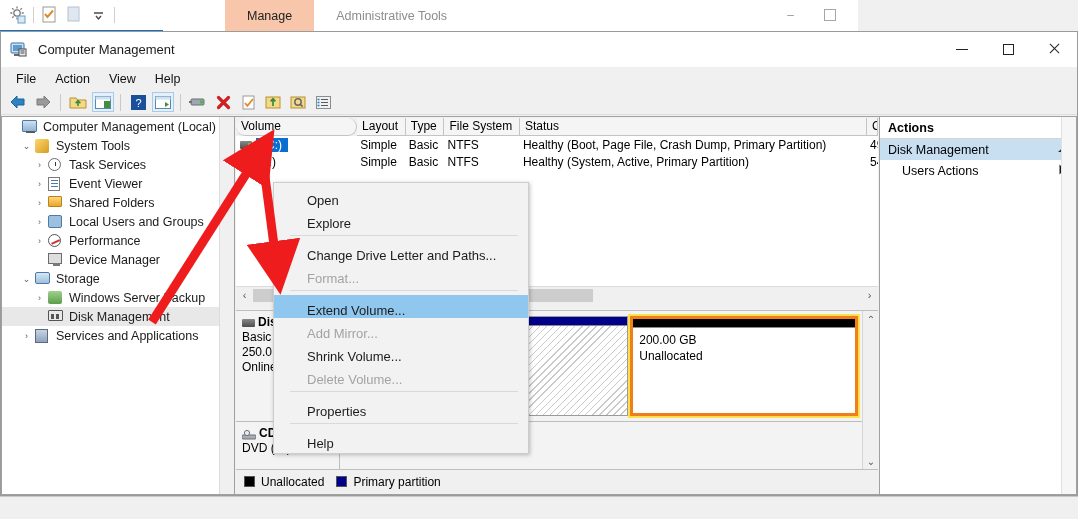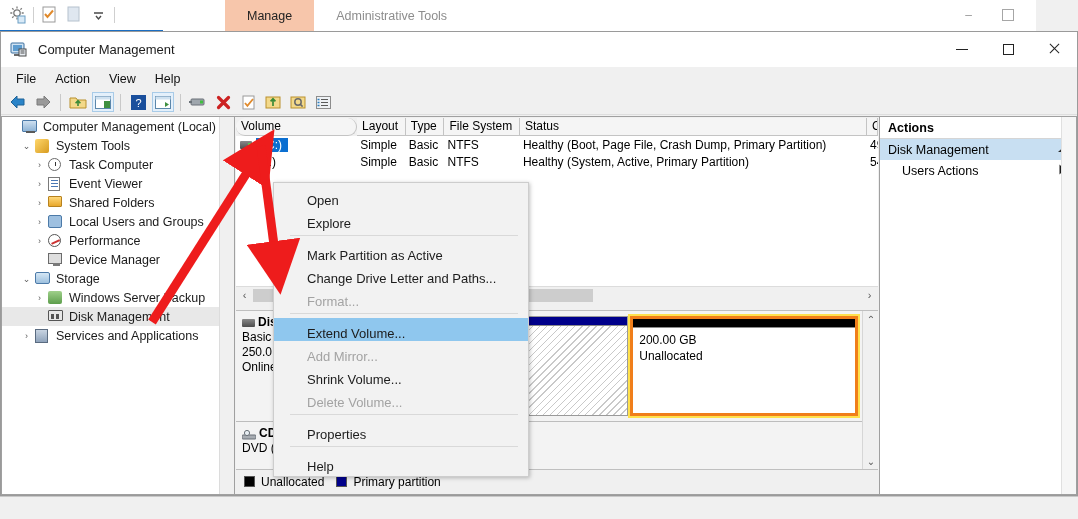--- a/index.html
+++ b/index.html
@@ -6,21 +6,21 @@
   html,body { width:1078px; height:519px; overflow:hidden; }
   body {
     font-family: "Liberation Sans", sans-serif;
     font-size: 12px;
     color:#000;
     background:#f0f0f0;
     position:relative;
   }
 
   
-  #bg-strip { position:absolute; left:0; top:0; width:1036px; height:32px; background:#ffffff; }
+  #bg-strip { position:absolute; left:0; top:0; width:858px; height:32px; background:#ffffff; }
   #qat { position:absolute; left:8px; top:3px; display:flex; align-items:center; gap:5px; height:24px; }
   .qat-ico { width:20px; height:20px; position:relative; }
   .sep-v { width:1px; height:16px; background:#cfcfcf; }
   #ribbon-tabs { position:absolute; left:225px; top:0; height:31px; display:flex; align-items:stretch; }
   .rtab { display:flex; align-items:center; padding:0 22px; font-size:12.5px; }
   .rtab.manage { background:#f7c6ab; color:#222; }
   .rtab.admin { color:#8d8d8d; }
   #bg-underline { position:absolute; left:0; top:30px; width:163px; height:3px; background:#1b6ec2; }
   #bg-minmax { position:absolute; right:8px; top:0; width:120px; height:30px; display:flex; align-items:center; justify-content:flex-end; gap:30px; padding-right:14px;}
   .bgwin { color:#9a9a9a; }
@@ -326,21 +326,21 @@
             <span class="tico">
               <span class="ic-tools" style="position: absolute; left: 1px; top: 1px;"></span>
             </span>
             <span>System Tools</span>
           </div>
           <div class="trow" style="padding-left: 30px;">
             <span class="tchev">›</span>
             <span class="tico">
               <span class="ic-clock" style="position: absolute; left: 1px; top: 1px;"></span>
             </span>
-            <span>Task Computer</span>
+            <span>Task Services</span>
           </div>
           <div class="trow" style="padding-left: 30px;">
             <span class="tchev">›</span>
             <span class="tico">
               <span class="ic-event" style="position: absolute; left: 1px; top: 1px;"></span>
             </span>
             <span>Event Viewer</span>
           </div>
           <div class="trow" style="padding-left: 30px;">
             <span class="tchev">›</span>
@@ -528,23 +528,20 @@
 
   <div id="ctxmenu">
       <div class="cm-item">
         <span>Open</span>
       </div>
       <div class="cm-item">
         <span>Explore</span>
       </div>
       <div class="cm-sep"></div>
       <div class="cm-item">
-        <span>Mark Partition as Active</span>
-      </div>
-      <div class="cm-item">
         <span>Change Drive Letter and Paths...</span>
       </div>
       <div class="cm-item disabled">
         <span>Format...</span>
       </div>
       <div class="cm-sep"></div>
       <div class="cm-item hl">
         <span>Extend Volume...</span>
       </div>
       <div class="cm-item disabled">

